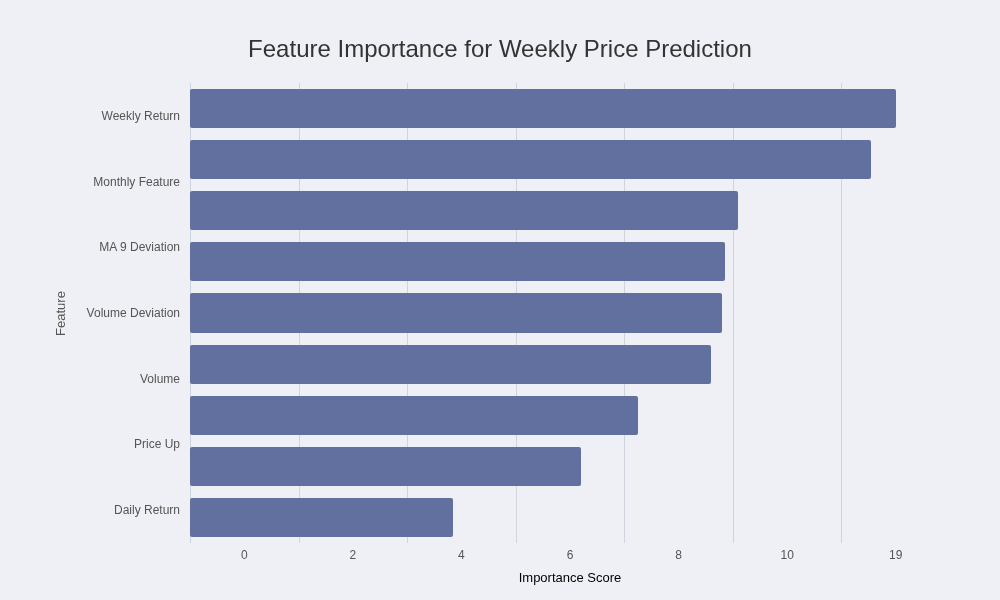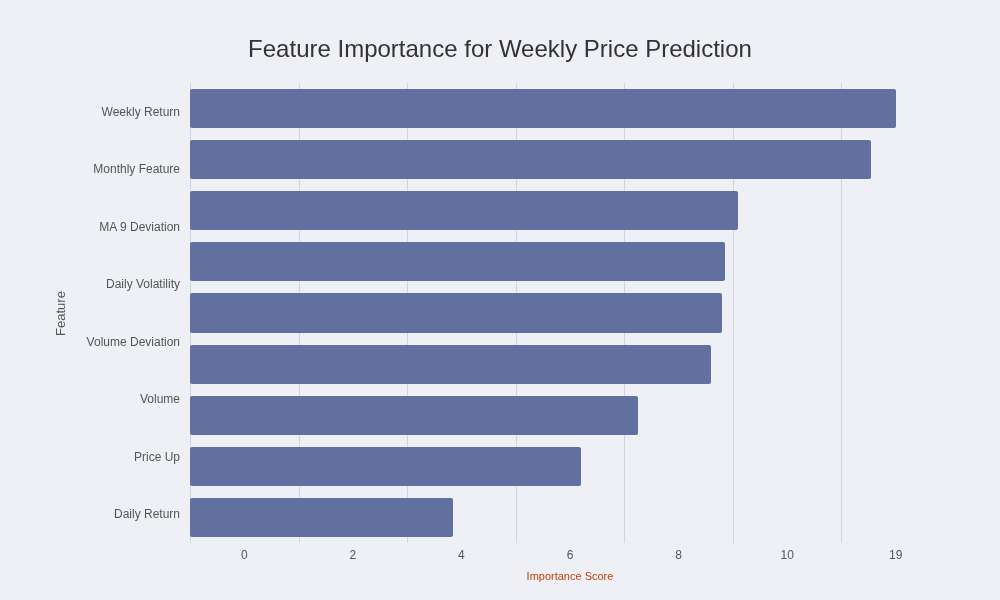--- a/index.html
+++ b/index.html
@@ -114,40 +114,39 @@
       position: relative;
     }
     .x-tick-label {
       font-size: 12px;
       color: #555;
       text-align: center;
       flex: 1;
     }
     .x-axis-label {
       text-align: center;
-      font-size: 11px;
-      color: #c2410c;
+      font-size: 13px;
+      color: #000000;
       margin-top: 8px;
       margin-left: 140px;
     }
   </style>
 </head>
 <body>
 
 <div class="chart-container">
   <div class="chart-title">Feature Importance for Weekly Price Prediction</div>
   <div class="chart-area">
     <div class="y-axis-label-container">
       <span class="y-axis-label">Feature</span>
     </div>
     <div class="y-axis" id="y-axis">
         <div class="y-tick-label">Weekly Return</div>
         <div class="y-tick-label">Monthly Feature</div>
         <div class="y-tick-label">MA 9 Deviation</div>
-        <div class="y-tick-label">Daily Volatility</div>
         <div class="y-tick-label">Volume Deviation</div>
         <div class="y-tick-label">Volume</div>
         <div class="y-tick-label">Price Up</div>
         <div class="y-tick-label">Daily Return</div>
       </div>
     <div class="plot-area">
       <div class="grid-lines" id="grid-lines">
           <div class="grid-line" style="left: 0%;"></div>
           <div class="grid-line" style="left: 14.2857%;"></div>
           <div class="grid-line" style="left: 28.5714%;"></div>

